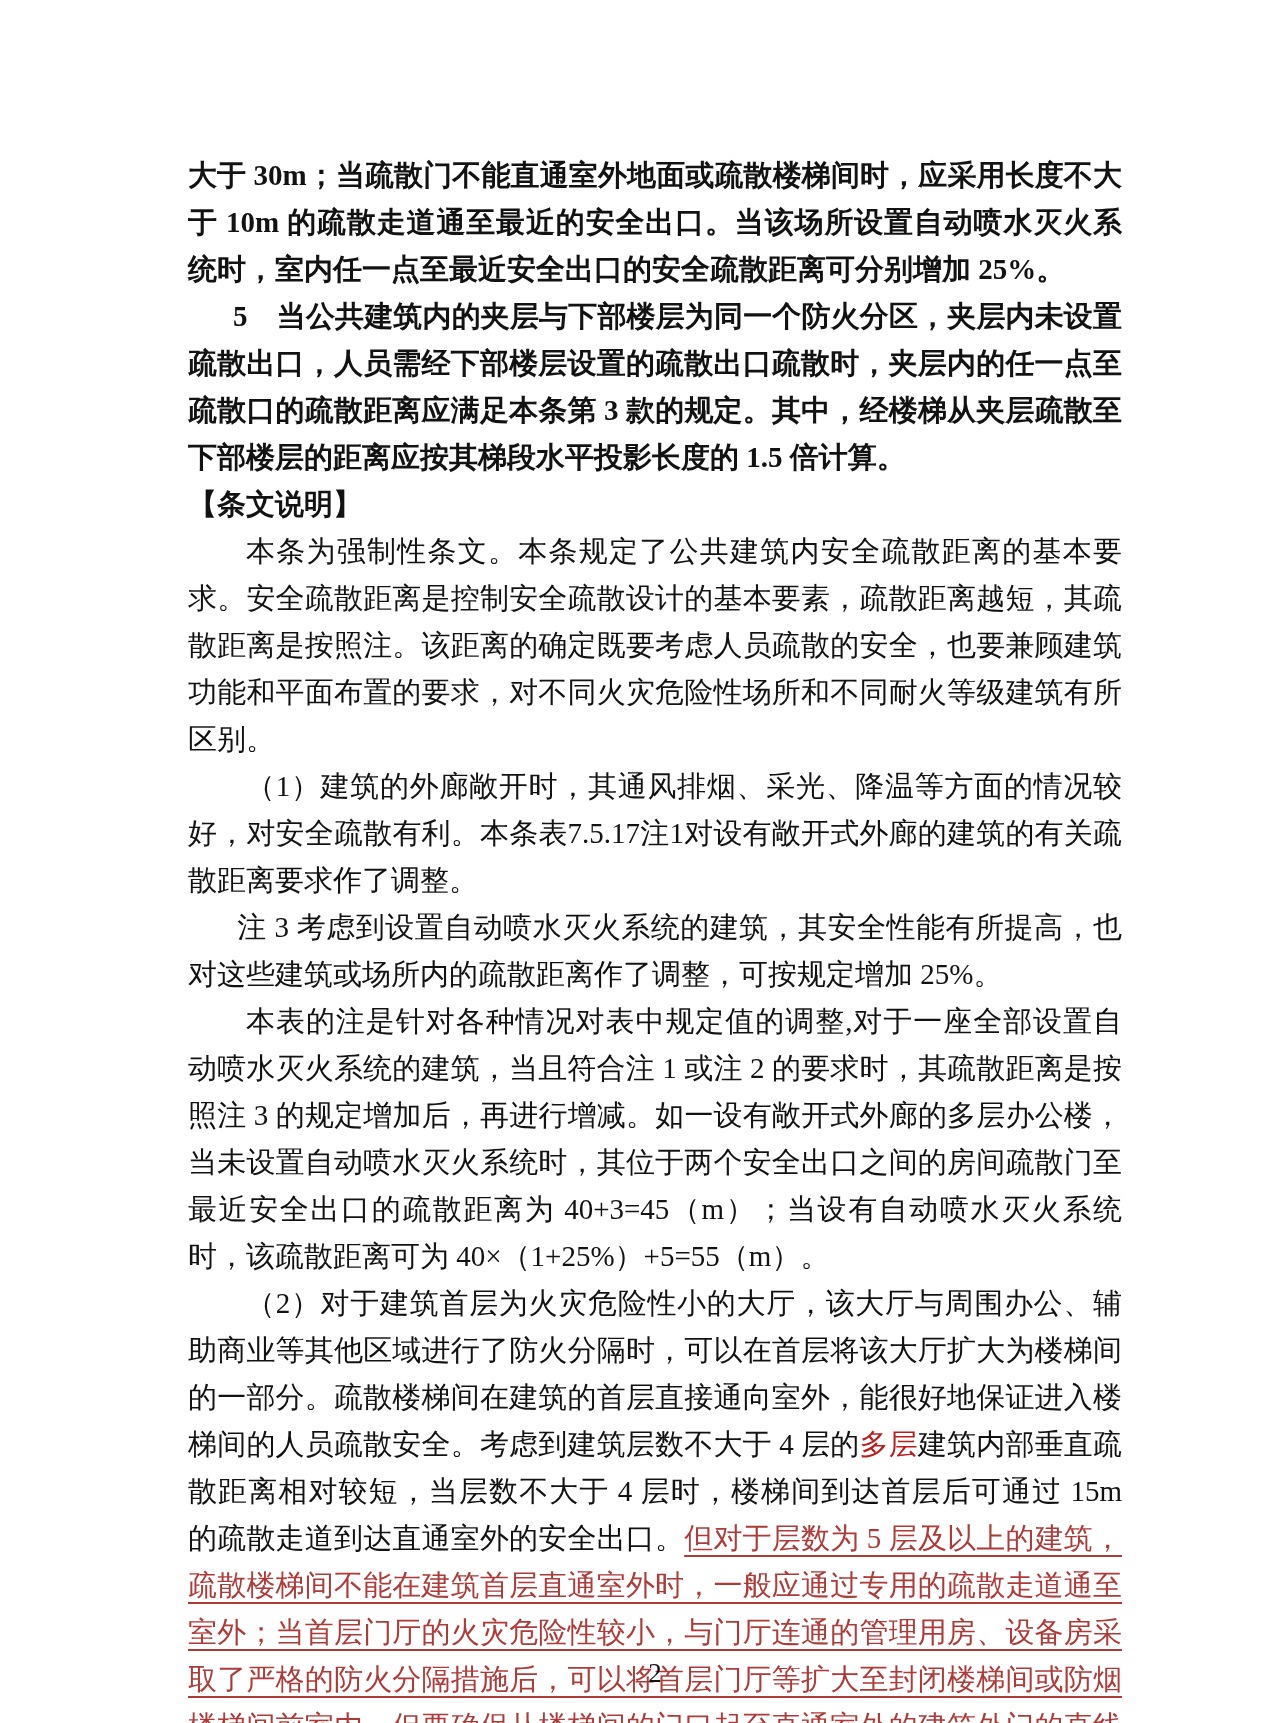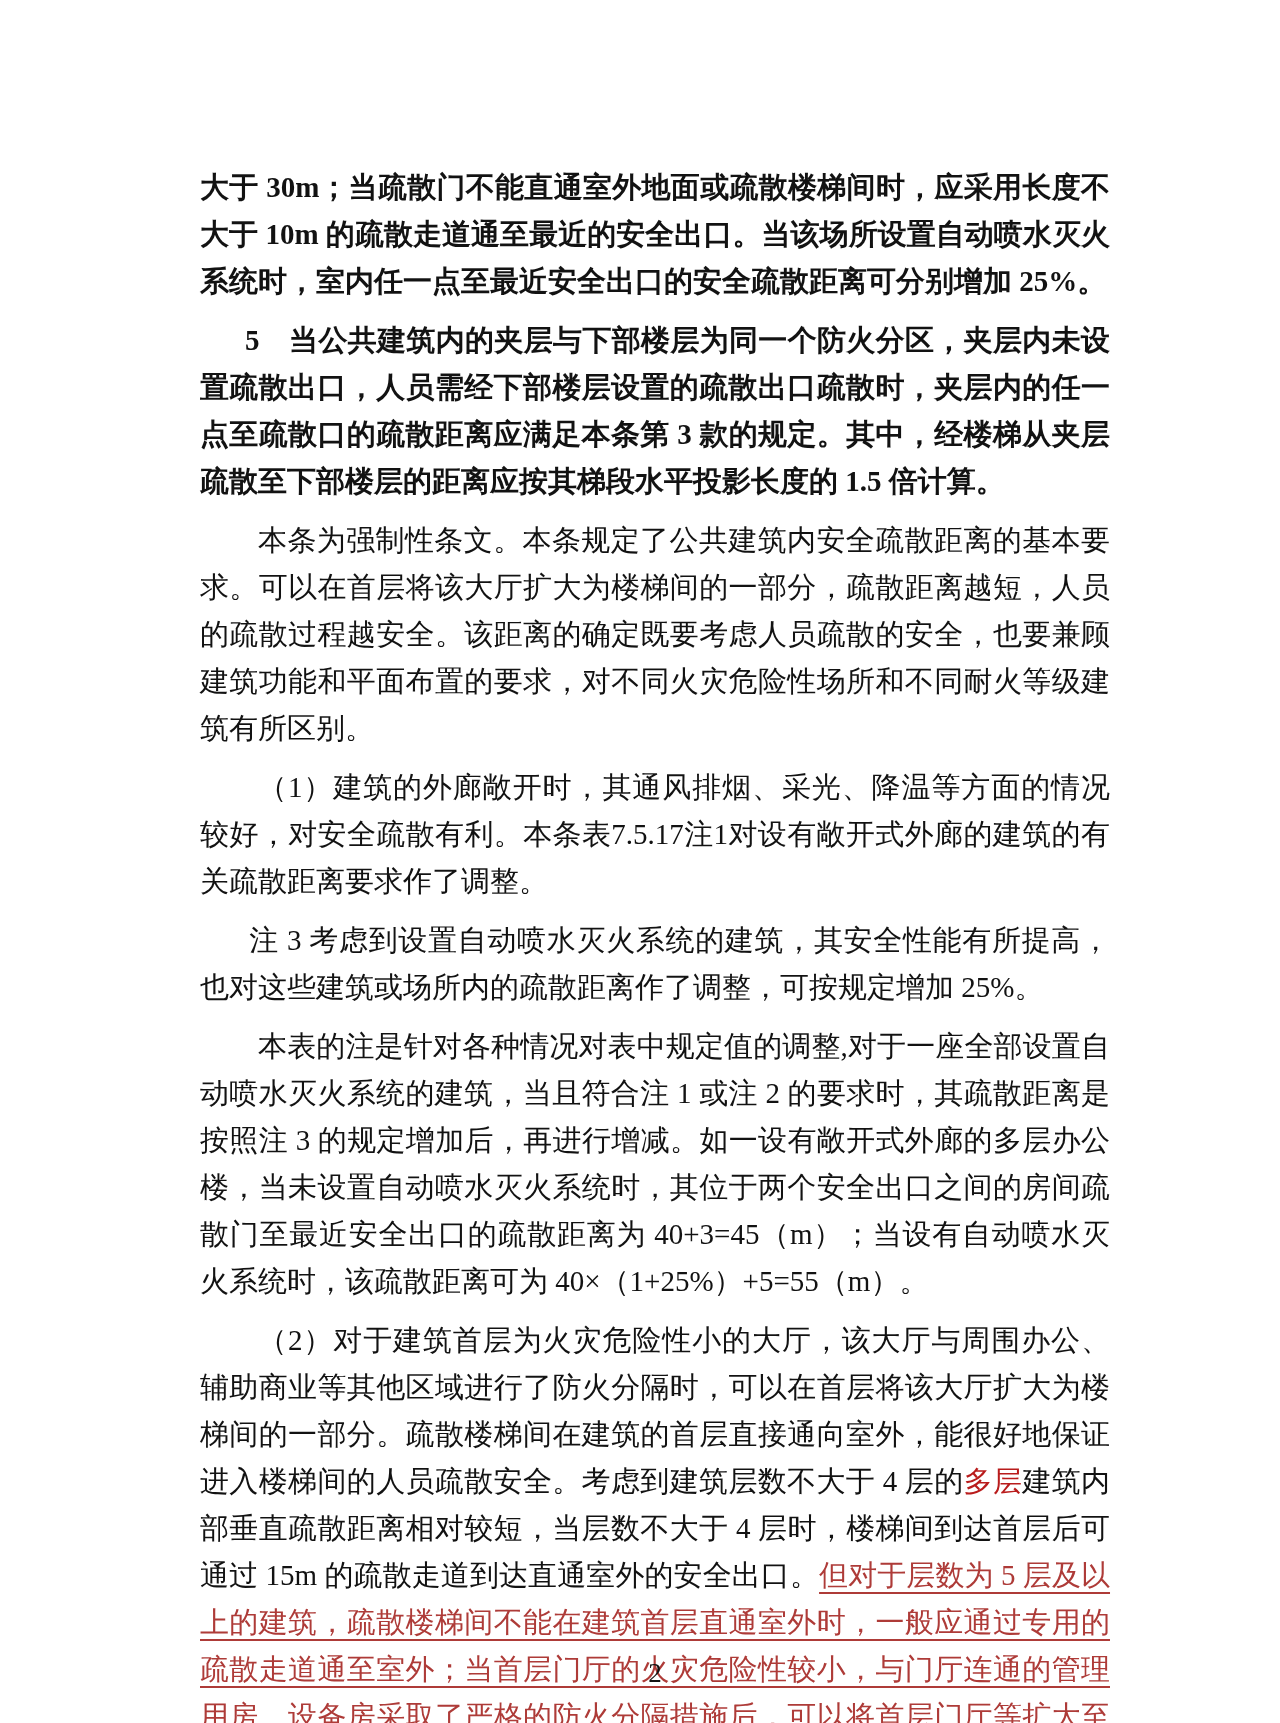--- a/index.html
+++ b/index.html
@@ -19,21 +19,21 @@
   .doc {
     position: absolute;
     left: 188px;
     top: 152px;
     width: 934px;
     font-size: 29px;
     line-height: 47px;
     text-align: justify;
   }
   .doc p {
-    margin: 12px;
+    margin: 0;
     padding: 0;
   }
   .norm {
     font-weight: bold;
   }
   .heading {
     font-weight: bold;
     text-indent: 0;
   }
   .indent {
@@ -69,22 +69,23 @@
 </head>
 <body>
 
 <div class="page">
   <div class="doc">
 
     <p class="norm">大于 30m；当疏散门不能直通室外地面或疏散楼梯间时，应采用长度不大于 10m 的疏散走道通至最近的安全出口。当该场所设置自动喷水灭火系统时，室内任一点至最近安全出口的安全疏散距离可分别增加 25%。</p>
 
     <p class="norm indent-clause">5　当公共建筑内的夹层与下部楼层为同一个防火分区，夹层内未设置疏散出口，人员需经下部楼层设置的疏散出口疏散时，夹层内的任一点至疏散口的疏散距离应满足本条第 3 款的规定。其中，经楼梯从夹层疏散至下部楼层的距离应按其梯段水平投影长度的 1.5 倍计算。</p>
 
+    <p class="heading">【条文说明】</p>
 
-    <p class="indent">本条为强制性条文。本条规定了公共建筑内安全疏散距离的基本要求。可以在首层将该大厅扩大为楼梯间的一部分，疏散距离越短，人员的疏散过程越安全。该距离的确定既要考虑人员疏散的安全，也要兼顾建筑功能和平面布置的要求，对不同火灾危险性场所和不同耐火等级建筑有所区别。</p>
+    <p class="indent">本条为强制性条文。本条规定了公共建筑内安全疏散距离的基本要求。安全疏散距离是控制安全疏散设计的基本要素，疏散距离越短，其疏散距离是按照注。该距离的确定既要考虑人员疏散的安全，也要兼顾建筑功能和平面布置的要求，对不同火灾危险性场所和不同耐火等级建筑有所区别。</p>
 
     <p class="indent">（1）建筑的外廊敞开时，其通风排烟、采光、降温等方面的情况较好，对安全疏散有利。本条表7.5.17注1对设有敞开式外廊的建筑的有关疏散距离要求作了调整。</p>
 
     <p class="indent-note">注 3 考虑到设置自动喷水灭火系统的建筑，其安全性能有所提高，也对这些建筑或场所内的疏散距离作了调整，可按规定增加 25%。</p>
 
     <p class="indent">本表的注是针对各种情况对表中规定值的调整,对于一座全部设置自动喷水灭火系统的建筑，当且符合注 1 或注 2 的要求时，其疏散距离是按照注 3 的规定增加后，再进行增减。如一设有敞开式外廊的多层办公楼，当未设置自动喷水灭火系统时，其位于两个安全出口之间的房间疏散门至最近安全出口的疏散距离为 40+3=45（m）；当设有自动喷水灭火系统时，该疏散距离可为 40×（1+25%）+5=55（m）。</p>
 
     <p class="indent"><span>（2）对于建筑首层为火灾危险性小的大厅，该大厅与周围办公、辅助商业等其他区域进行了防火分隔时，可以在首层将该大厅扩大为楼梯间的一部分。疏散楼梯间在建筑的首层直接通向室外，能很好地保证进入楼梯间的人员疏散安全。考虑到建筑层数不大于 4 层的</span><span class="red">多层</span><span>建筑内部垂直疏散距离相对较短，当层数不大于 4 层时，楼梯间到达首层后可通过 15m 的疏散走道到达直通室外的安全出口。</span><span class="red-underline">但对于层数为 5 层及以上的建筑，疏散楼梯间不能在建筑首层直通室外时，一般应通过专用的疏散走道通至室外；当首层门厅的火灾危险性较小，与门厅连通的管理用房、设备房采取了严格的防火分隔措施后，可以将首层门厅等扩大至封闭楼梯间或防烟楼梯间前室内，但要确保从楼梯间的门口起至直通室外的建筑外门的直线距离不应大于 30m。有关防火分隔要求见本规范第 6.4.2 条、第 6.4.3 条的规定。</span></p>
 
   </div>

